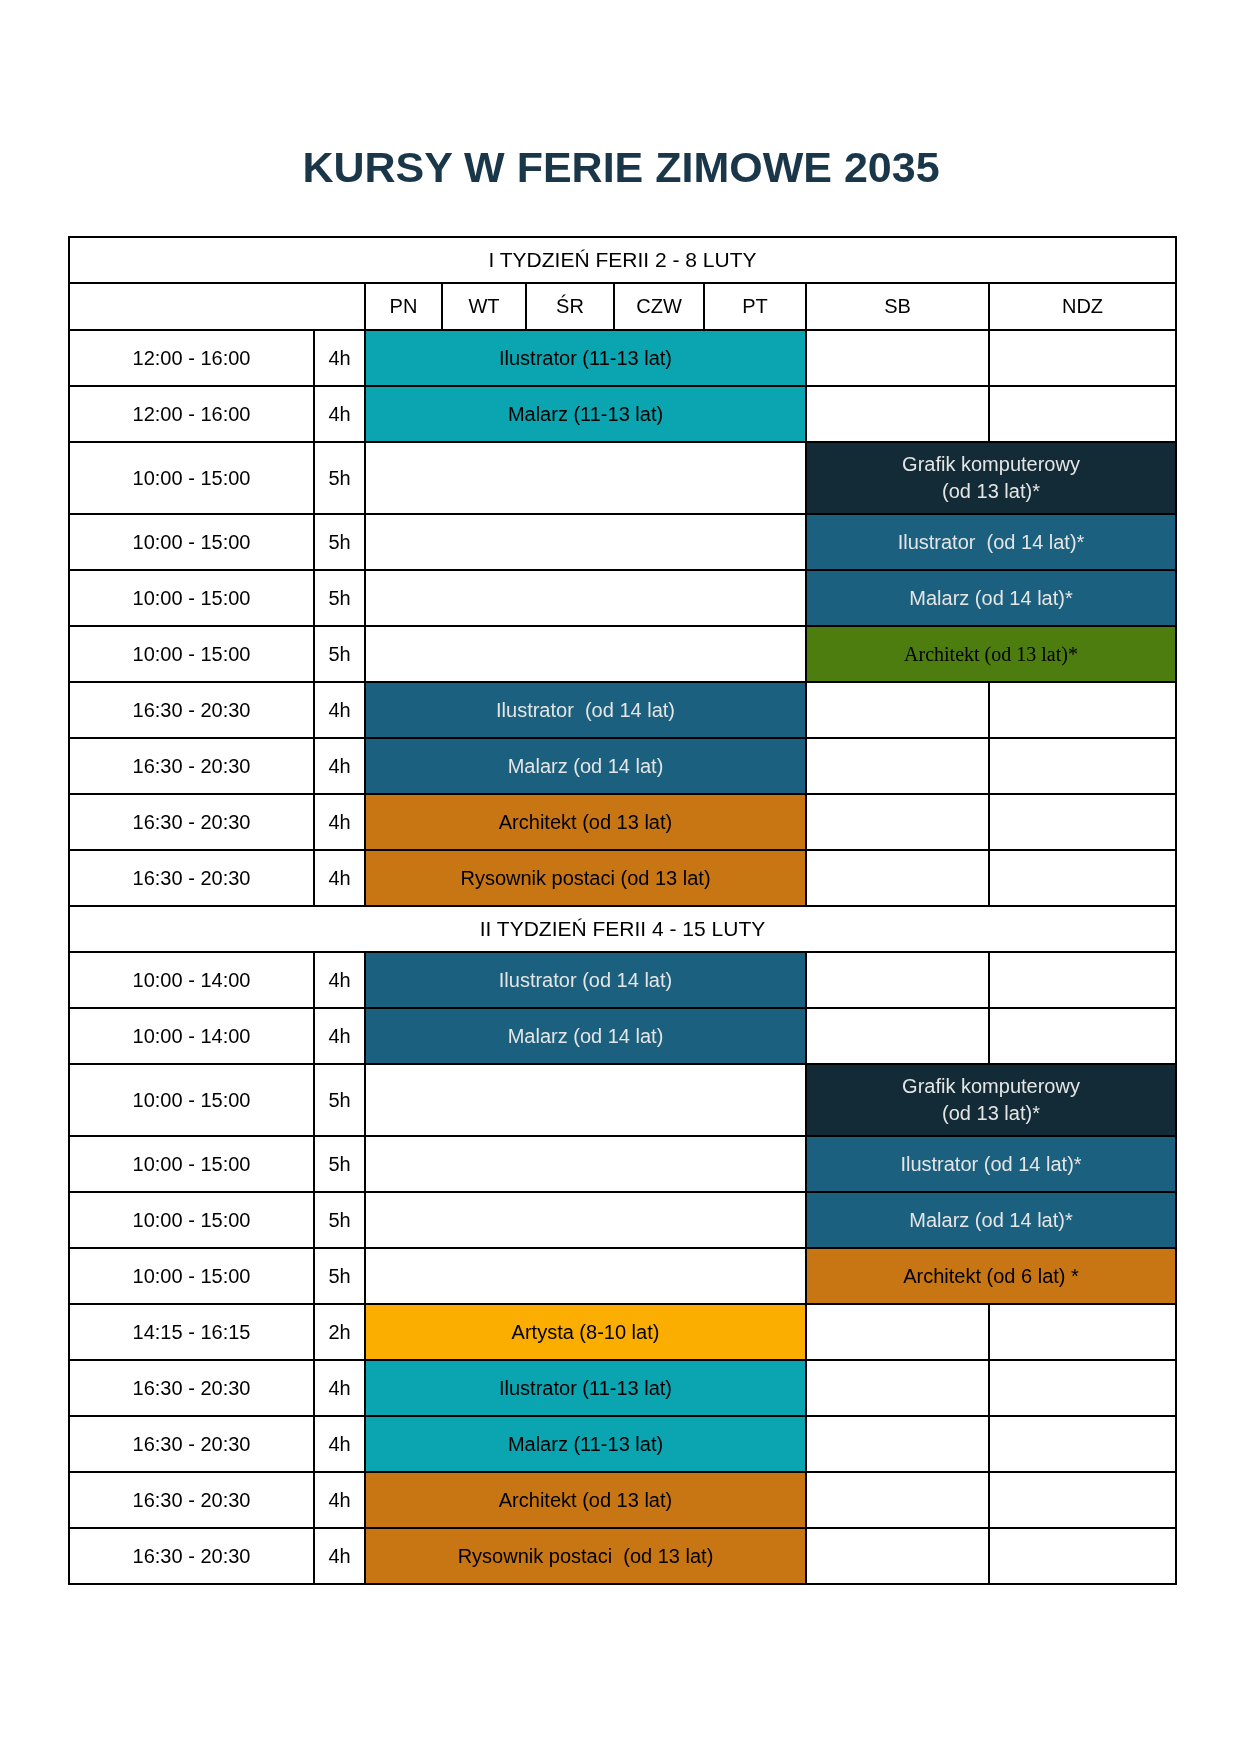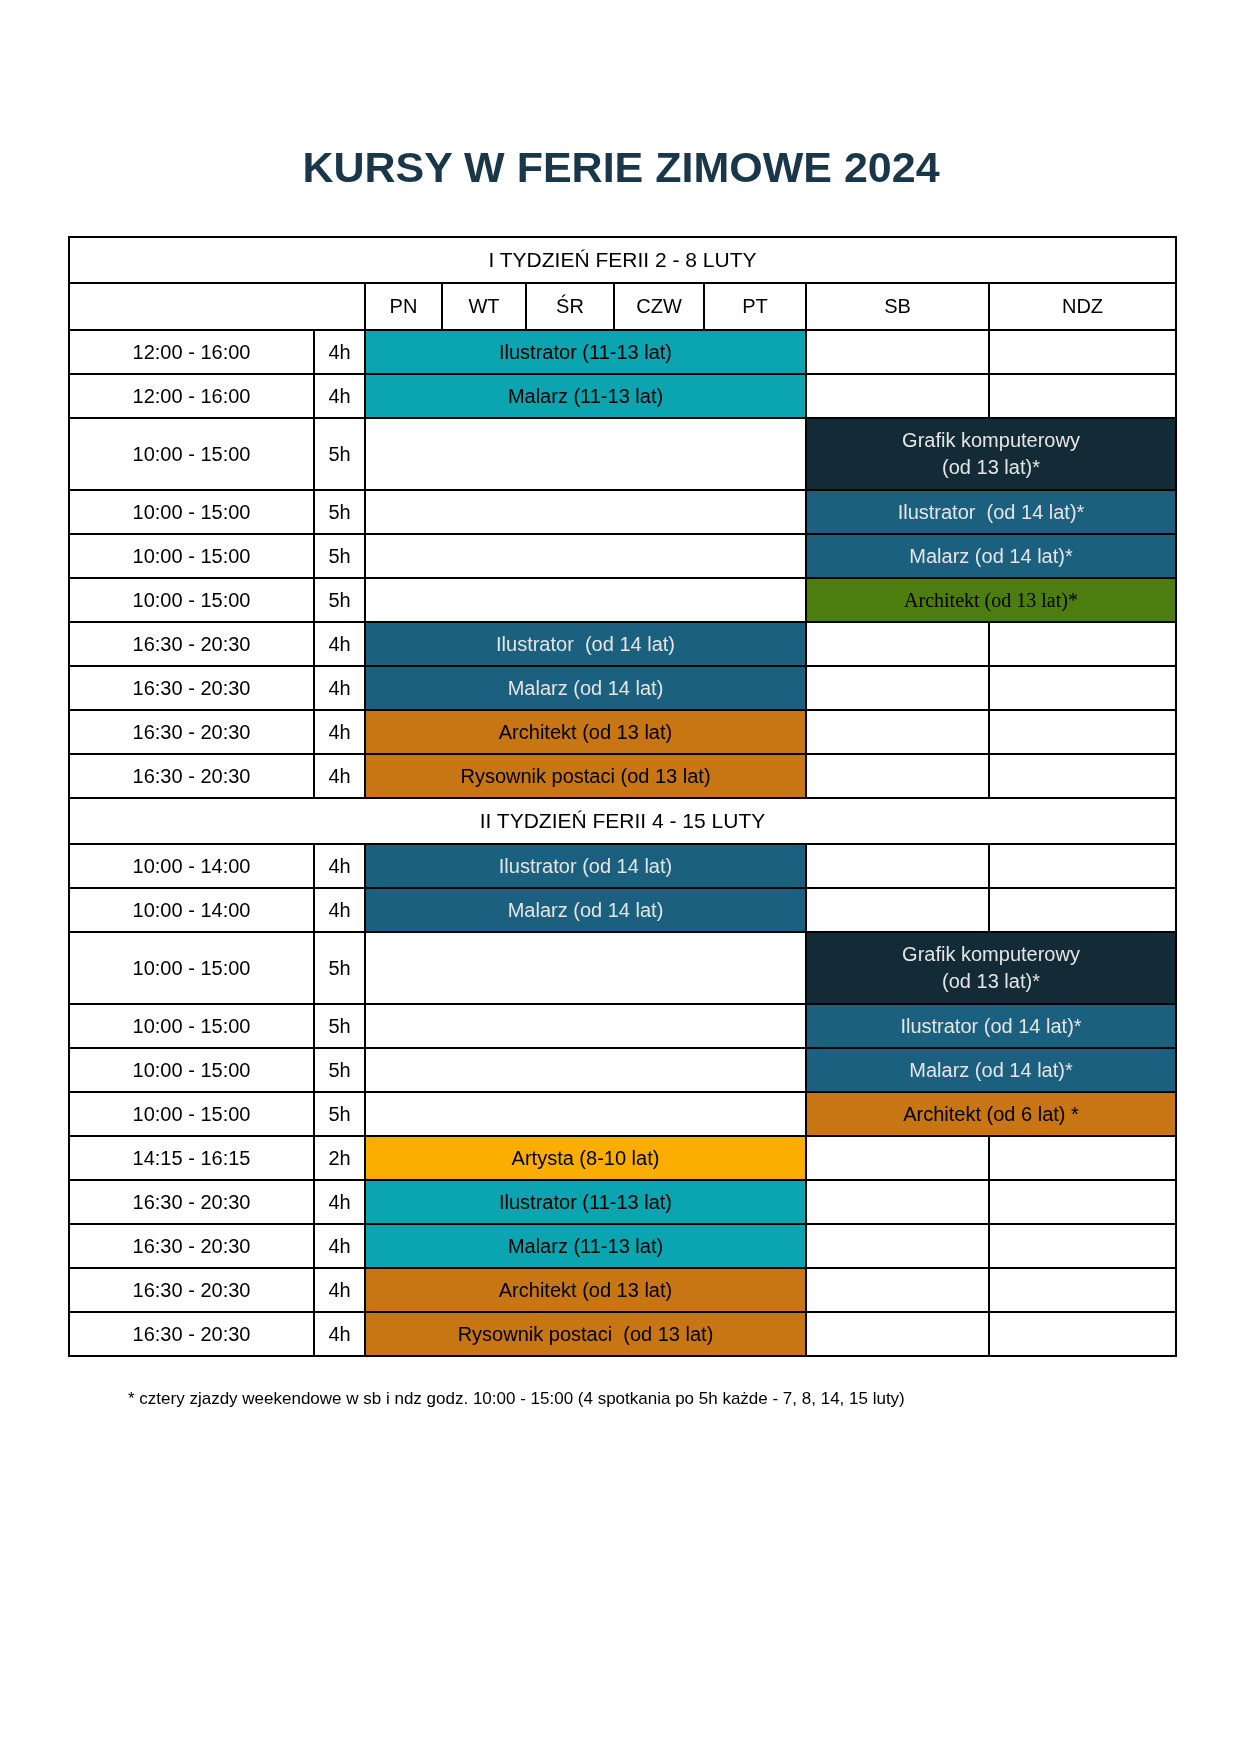--- a/index.html
+++ b/index.html
@@ -34,39 +34,39 @@
     text-align: center;
     vertical-align: middle;
     font-size: 20px;
     padding: 0;
     overflow: hidden;
     color: #000000;
   }
   tr.week-header-row { height: 46px; }
   tr.week-header-row td { font-weight: normal; font-size: 21px; }
   tr.day-row { height: 47px; }
-  tr.reg { height: 44px; }
+  tr.reg { height: 56px; }
   tr.tall { height: 72px; }
   td.course {
     white-space: pre-wrap;
     line-height: 1.35;
   }
   td.course.light { color: #e5e5e5; }
   td.course.dark { color: #000000; text-align: center; }
   p.footnote {
     margin: 32px 0 0 128px;
     font-size: 17px;
     color: #000000;
   }
 </style>
 </head>
 <body>
 
 <div class="page">
-  <h1 class="title" style="color: rgb(26, 54, 73);">KURSY W FERIE ZIMOWE 2024</h1>
+  <h1 class="title" style="color: rgb(26, 54, 73);">KURSY W FERIE ZIMOWE 2035</h1>
 
   <table class="schedule">
     <colgroup>
       <col style="width:245px">
       <col style="width:51px">
       <col style="width:77px">
       <col style="width:84px">
       <col style="width:88px">
       <col style="width:90px">
       <col style="width:102px">
@@ -227,14 +227,13 @@
         <tr class="reg">
           <td>16:30 - 20:30</td>
           <td>4h</td>
           <td colspan="5" class="course dark" style="background-color: rgb(200, 117, 19);">Rysownik postaci  (od 13 lat)</td>
           <td></td>
           <td></td>
         </tr>
       </tbody>
   </table>
 
-  <p class="footnote">* cztery zjazdy weekendowe w sb i ndz godz. 10:00 - 15:00 (4 spotkania po 5h każde - 7, 8, 14, 15 luty)</p>
 </div>
 
 </body></html>

